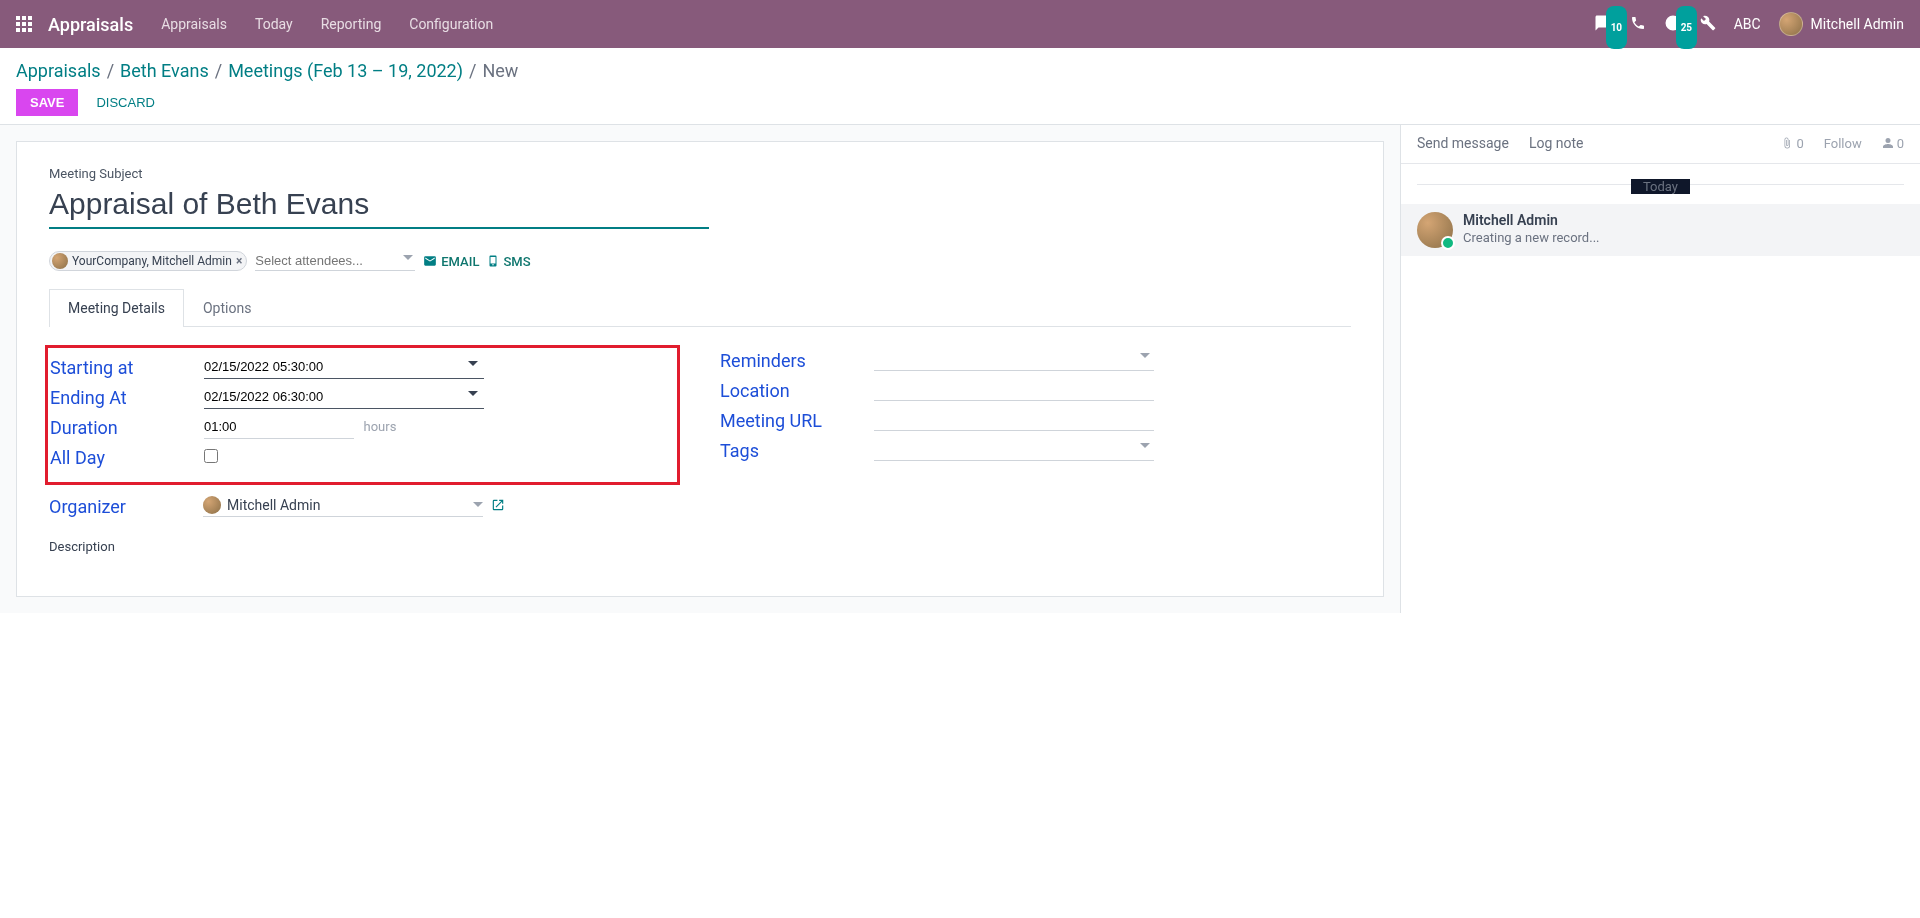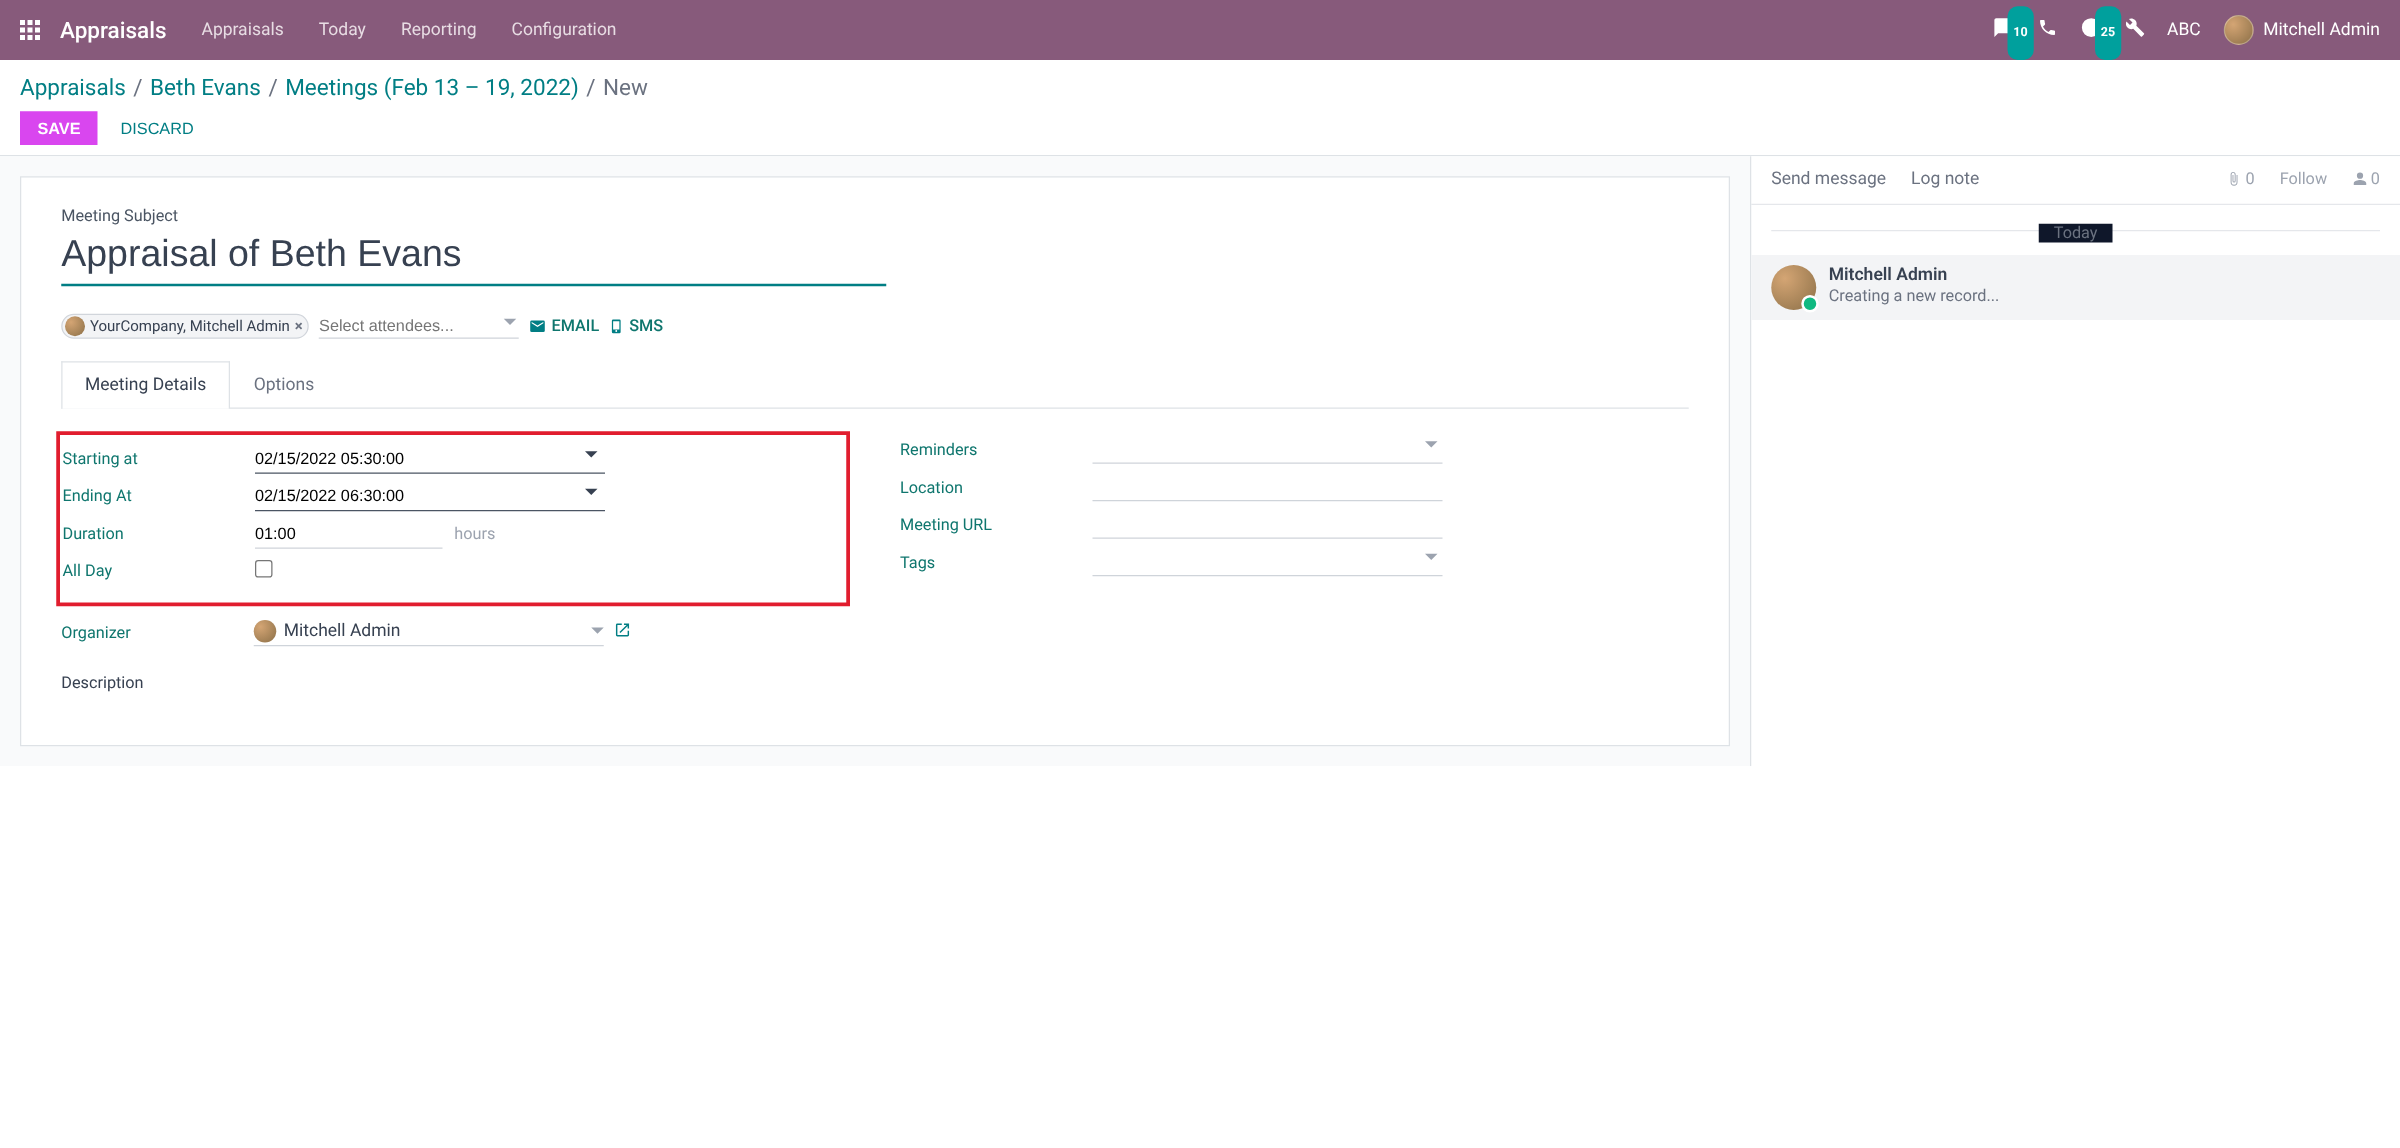--- a/index.html
+++ b/index.html
@@ -53,21 +53,21 @@
 .attendee-caret { position: absolute; right: 2px; top: 4px; pointer-events: none; }
 .link-btn { color: #0f766e; display: flex; align-items: center; gap: 4px; font-size: 13px; cursor: pointer; font-weight: 500; }
 
 .tabs { display: flex; border-bottom: 1px solid #dee2e6; margin-top: 18px; }
 .tab { padding: 10px 18px; border: 1px solid transparent; border-bottom: none; cursor: pointer; color: #6b7280; font-size: 14px; }
 .tab.active { border-color: #dee2e6; background: #fff; color: #374151; margin-bottom: -1px; }
 
 .tab-content { padding: 18px 0; display: flex; gap: 40px; }
 .fieldcol { flex: 1; }
 .fieldrow { display: flex; align-items: center; min-height: 30px; margin-bottom: 0px; }
-.fieldrow .flabel { width: 154px; font-size: 13px; color: #0f766e; }
+.fieldrow .flabel { width: 154px; font-size: 18px; color: #1d4ed8; }
 .fieldrow .fval { flex: 1; position: relative; }
 .dateinput { border: none; border-bottom: 1px solid #4b5563; width: 280px; font-size: 13px; padding: 4px 0; outline: none; background: transparent; }
 .caret { position: absolute; left: 264px; top: 6px; }
 .textinput-noborder { border: none; border-bottom: 1px solid #cfd4da; width: 150px; font-size: 13px; padding: 4px 0; outline: none; background: transparent; }
 .suffix { color: #9ca3af; font-size: 13px; margin-left: 6px; }
 .checkbox { width: 14px; height: 14px; }
 .dropdown-empty { border: none; border-bottom: 1px solid #cfd4da; width: 280px; height: 22px; position: relative; }
 .dropdown-empty .dd-caret { position: absolute; right: 4px; top: 4px; color: #9ca3af; }
 .highlight-box { border: 3px solid #e11d2e; padding: 4px 6px 10px 2px; margin-left: -4px; }
 .organizer-tag { display: flex; align-items: center; gap: 6px; border-bottom: 1px solid #cfd4da; width: 280px; padding-bottom: 2px; }

